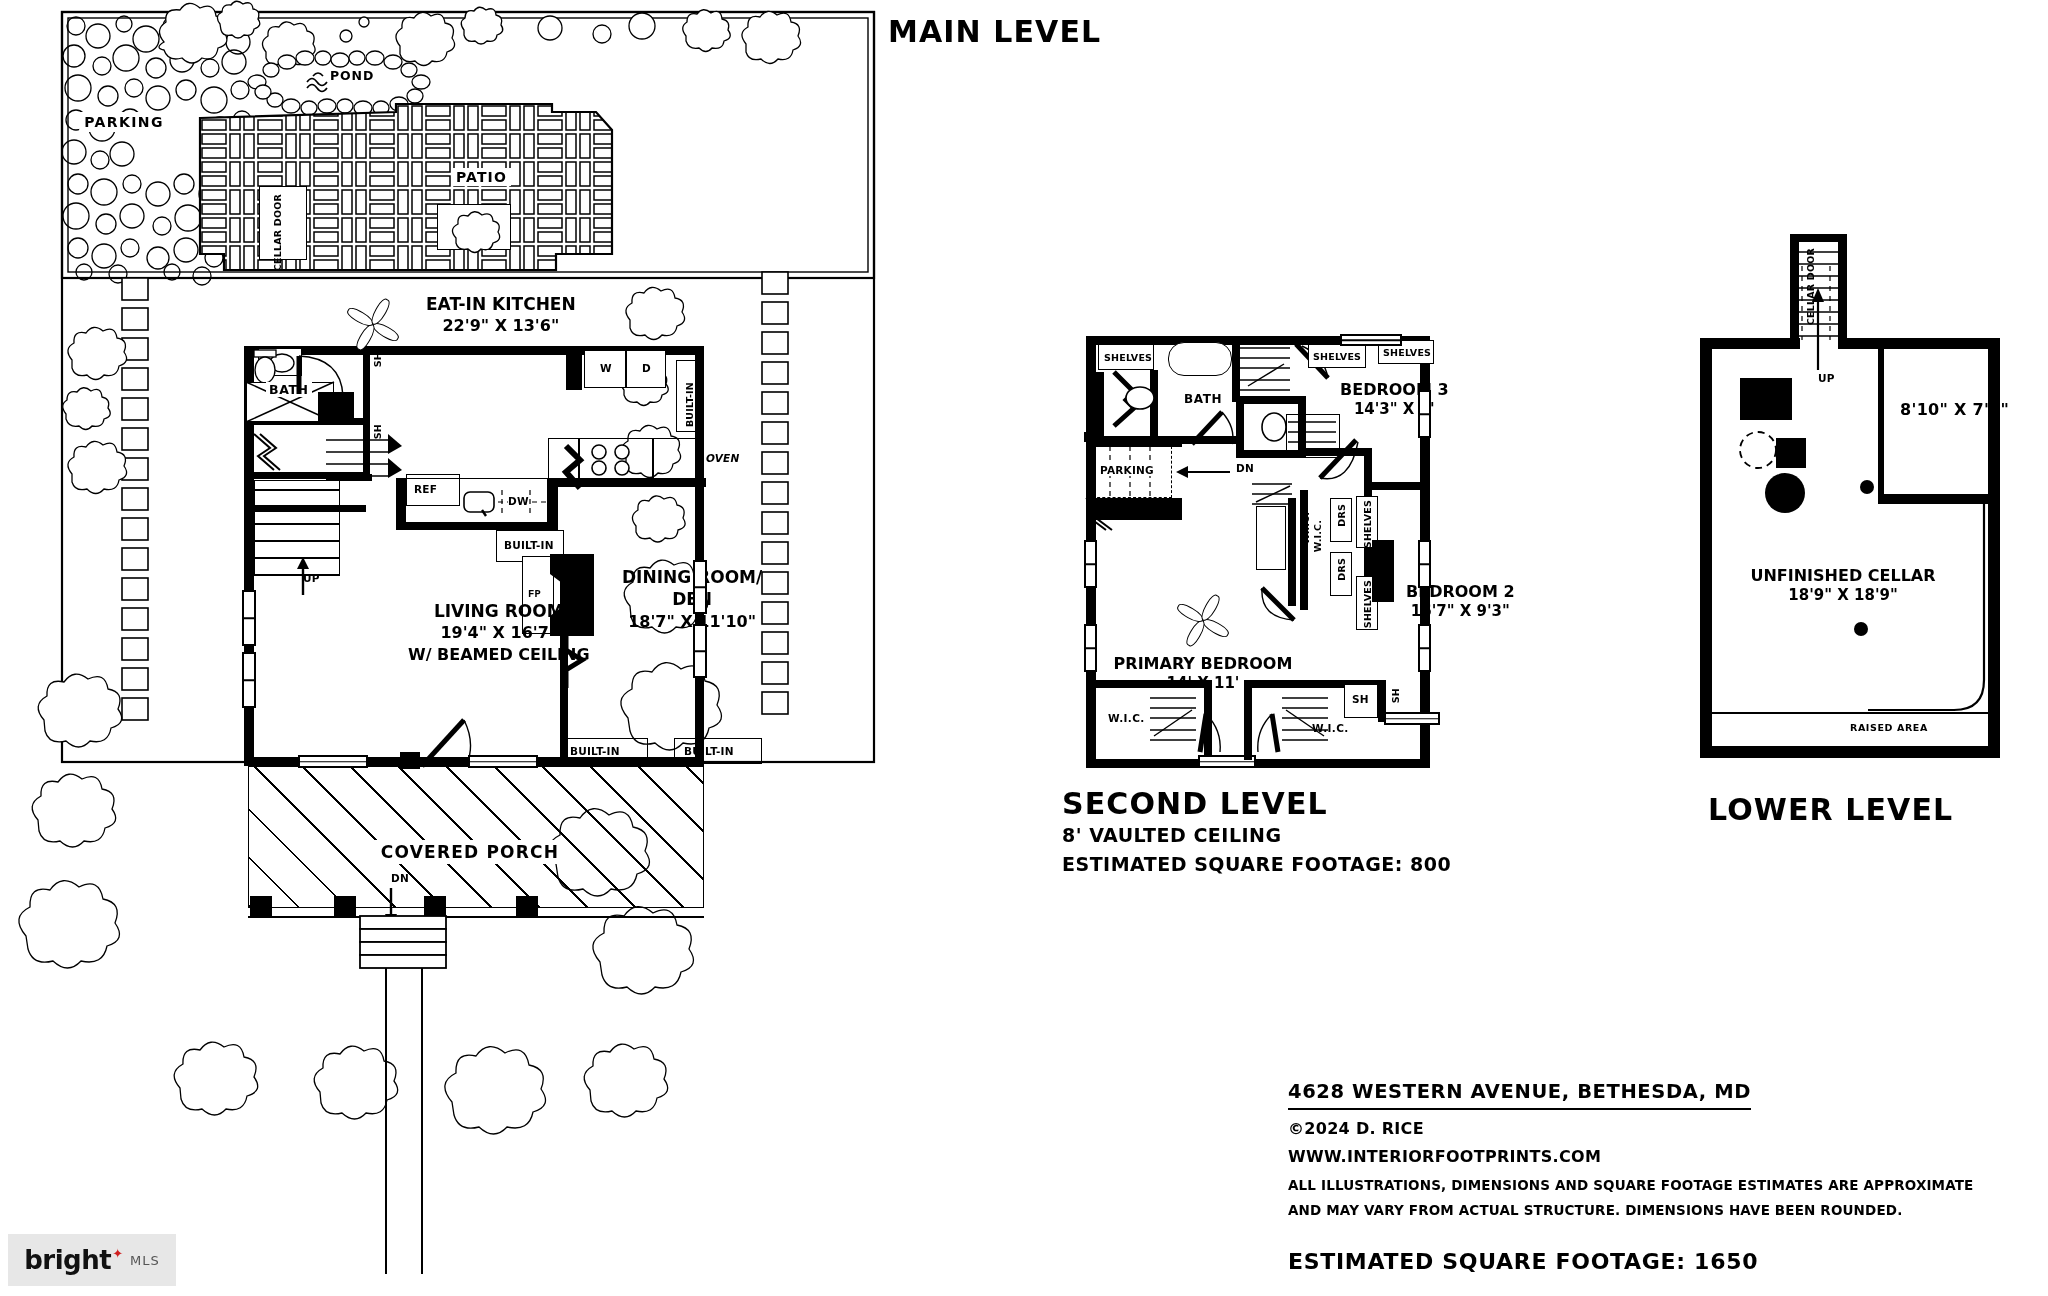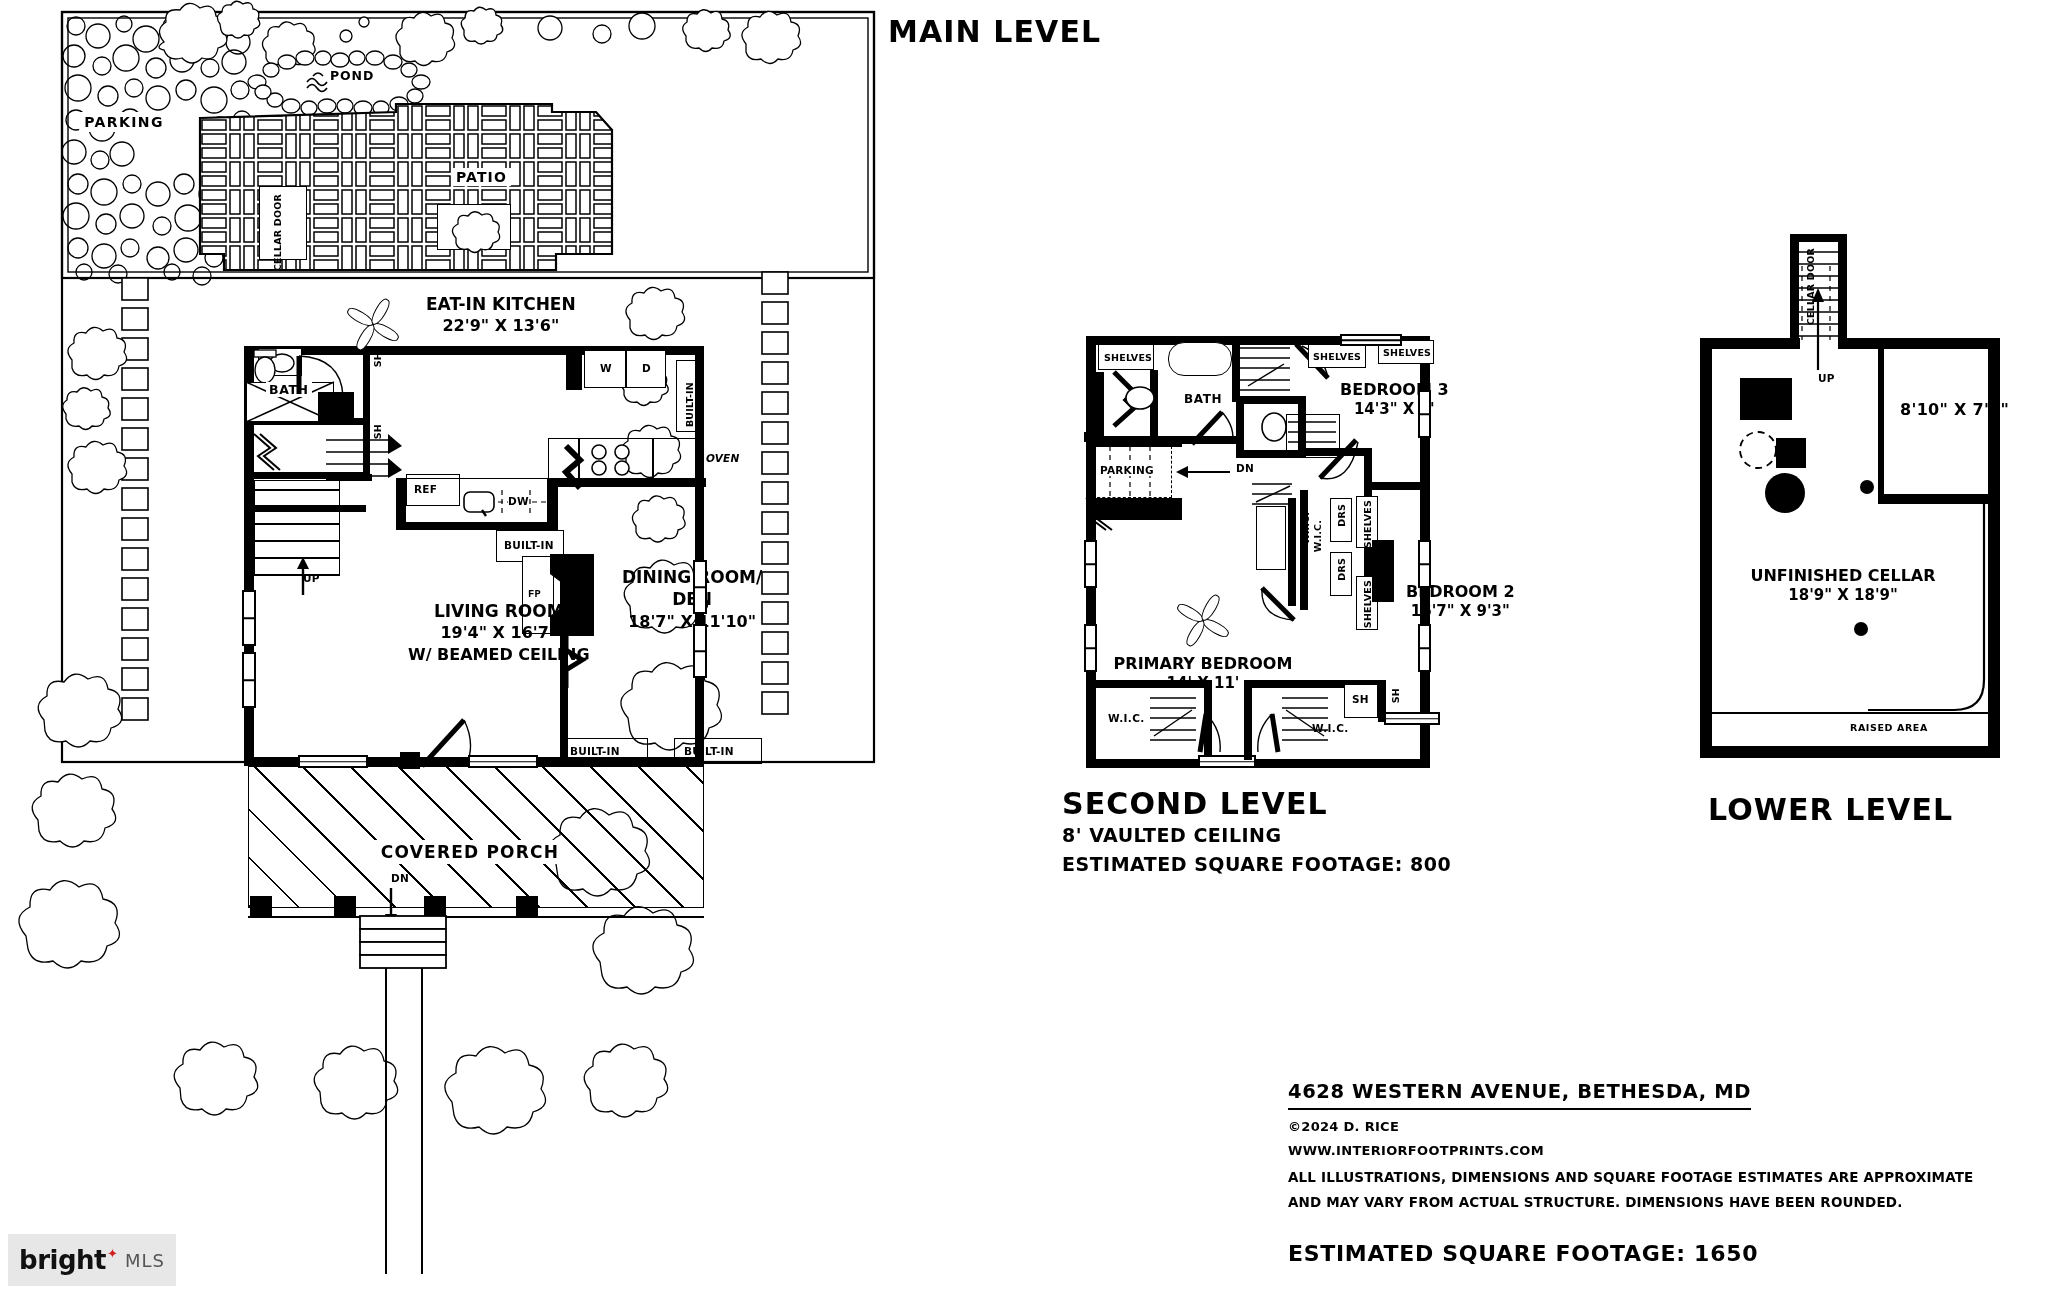--- a/index.html
+++ b/index.html
@@ -46,30 +46,30 @@
   .treads{background-image:repeating-linear-gradient(0deg,#000 0 1.6px,transparent 1.6px 17px);}
 
   
   .fan{position:absolute;width:54px;height:54px;}
   .fan i{position:absolute;left:50%;top:50%;width:27px;height:9px;border:1.6px solid #000;
          border-radius:50% 40% 40% 50%;background:#fff;transform-origin:0 50%;}
 
   
   .footer{position:absolute;}
   .f-addr{font-size:19.5px;font-weight:700;letter-spacing:.6px;padding-bottom:5px;border-bottom:2px solid #000;display:inline-block;}
-  .f-line{font-size:13px;font-weight:600;letter-spacing:.3px;margin-top:9px;}
+  .f-line{font-size:16px;font-weight:600;letter-spacing:.3px;margin-top:9px;}
   .f-small{font-size:13.5px;font-weight:600;letter-spacing:.15px;margin-top:9px;line-height:1.55;}
   .f-total{font-size:22px;font-weight:700;letter-spacing:.7px;margin-top:28px;}
 
   
   .wm{position:absolute;left:8px;bottom:10px;width:168px;height:52px;background:#e7e7e7;
       display:flex;align-items:center;justify-content:center;gap:4px;}
   .wm .b{font-size:26px;font-weight:700;color:#111;letter-spacing:-.5px;}
   .wm .star{color:#d02020;font-size:13px;position:relative;top:-7px;left:-3px;}
-  .wm .mls{font-size:18px;color:#555;letter-spacing:1px;}
+  .wm .mls{font-size:13px;color:#555;letter-spacing:1px;}
 
   svg{display:block;overflow:visible;}
 </style>
 </head>
 <body>
 
 <div class="plan-root">
 
   <div>
 

